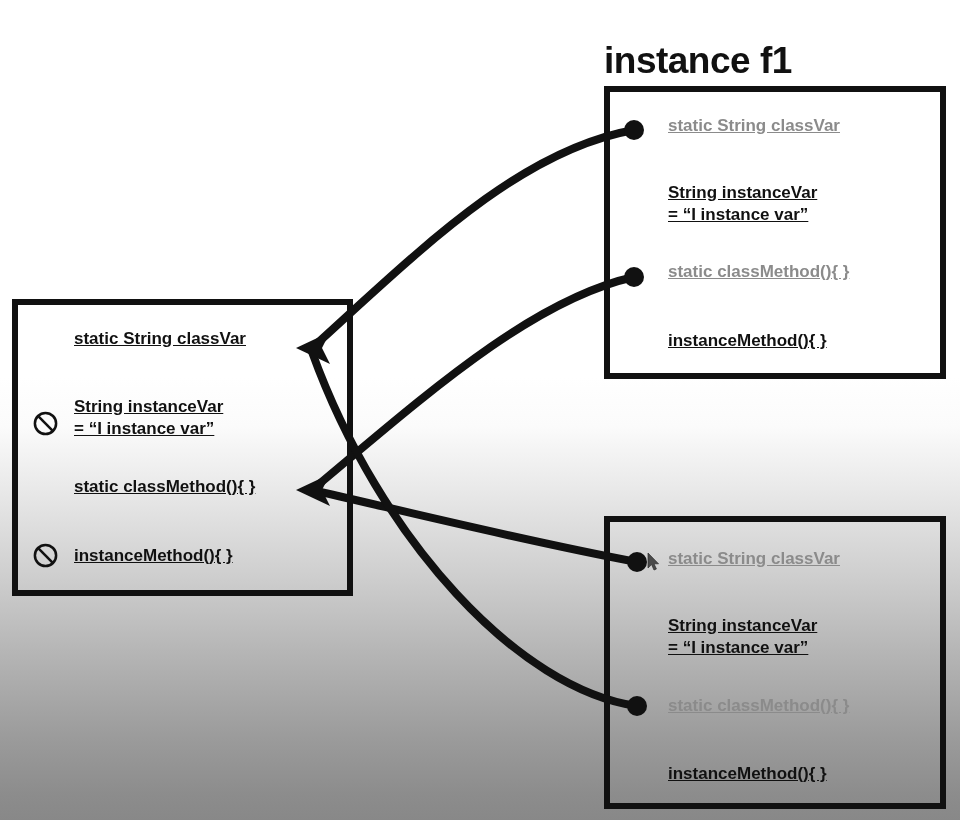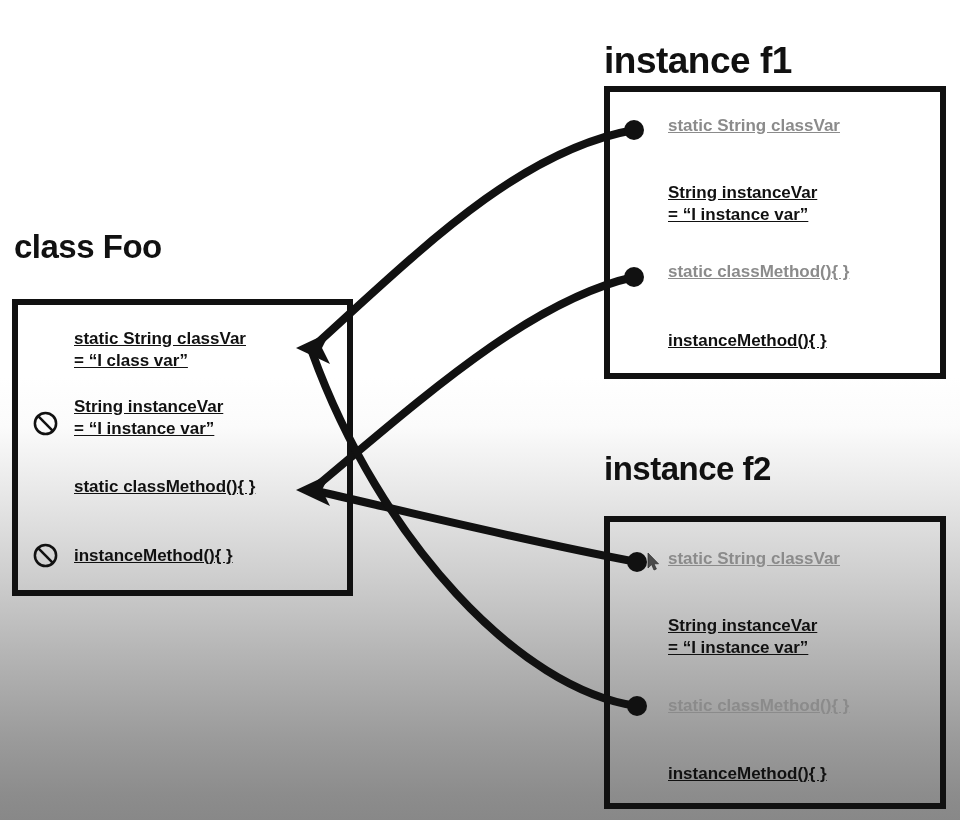--- a/index.html
+++ b/index.html
@@ -103,33 +103,30 @@
     top: 552px;
     width: 14px;
     height: 20px;
   }
 </style>
 </head>
 <body>
 
 <div id="canvas">
 
-  <div class="heading" id="heading-class-foo">class Foo</div>
 
   <div class="heading" id="heading-instance-f1">instance f1</div>
 
-  <div class="heading" id="heading-instance-f2">instance f2</div>
 
   <div class="box" id="box-class-foo"></div>
   <div class="box" id="box-instance-f1"></div>
   <div class="box" id="box-instance-f2"></div>
 
   <div class="member" id="foo-classvar">
     <div>static String classVar</div>
-    <div>= “I class var”</div>
   </div>
 
   <div class="member" id="foo-instancevar">
     <div>String instanceVar</div>
     <div>= “I instance var”</div>
   </div>
 
   <div class="member" id="foo-classmethod">
     <div>static classMethod(){   }</div>
   </div>

